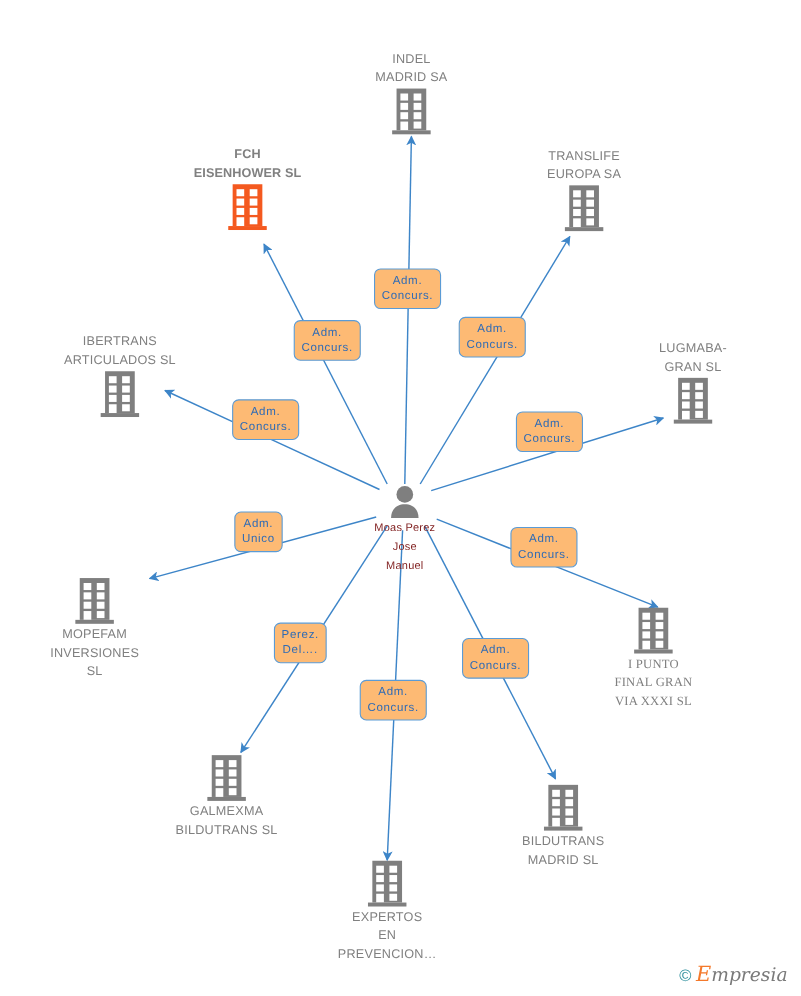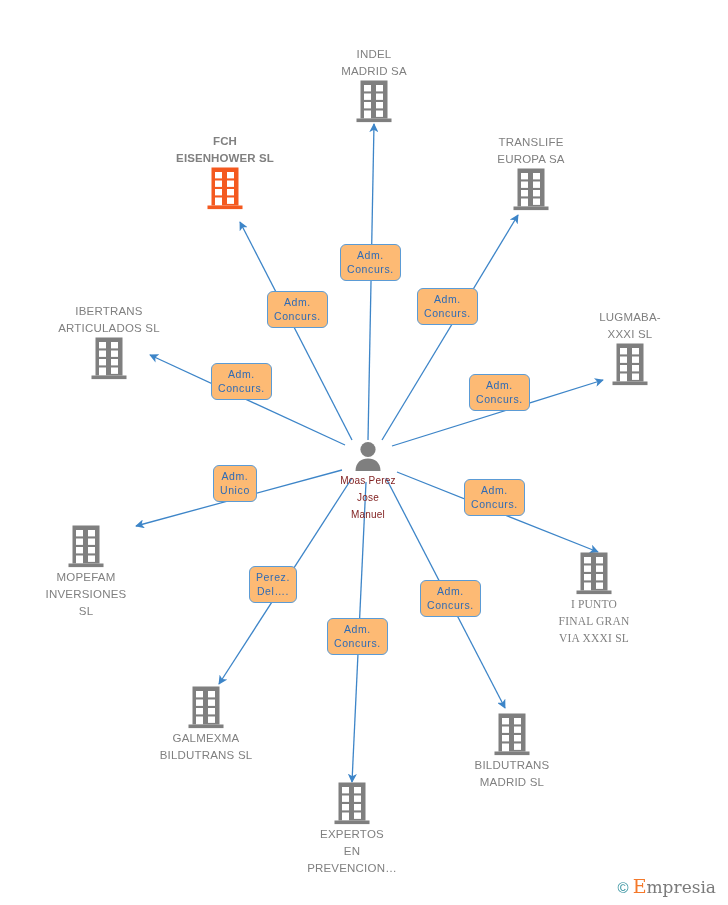--- a/index.html
+++ b/index.html
@@ -54,21 +54,21 @@
   }
 
   #watermark{
     position:absolute;
     right:8px;bottom:6px;
     display:flex;align-items:center;gap:4px;
     background:#ffffff;
     padding:3px 4px;
   }
   #watermark .copy{color:#2f8f9d;font-size:15px;line-height:15px;}
-  #watermark .brand{font-family:"DejaVu Serif", serif;font-size:17px;color:#7a7a7a;line-height:17px;}
+  #watermark .brand{font-family:"DejaVu Serif", serif;font-style:italic;font-size:17px;color:#7a7a7a;line-height:17px;}
   #watermark .brand .e{color:#f4792b;font-size:19px;}
 </style>
 </head>
 <body>
 
 <div id="graph">
 
   <svg id="edges" viewBox="0 0 728 905" xmlns="http://www.w3.org/2000/svg">
     <defs>
       <marker id="arrow" viewBox="0 0 10 10" refX="9" refY="5" markerWidth="7" markerHeight="7" orient="auto-start-reverse">
@@ -148,21 +148,21 @@
             <rect x="20" y="6" width="7" height="6.4" fill="#ffffff"></rect>
             <rect x="8" y="14.5" width="7" height="6.4" fill="#ffffff"></rect>
             <rect x="20" y="14.5" width="7" height="6.4" fill="#ffffff"></rect>
             <rect x="8" y="23" width="7" height="6.4" fill="#ffffff"></rect>
             <rect x="20" y="23" width="7" height="6.4" fill="#ffffff"></rect>
             <rect x="20" y="31.5" width="7" height="6.4" fill="#ffffff"></rect>
     <rect x="8" y="31.5" width="7" height="8" fill="#ffffff"></rect>
     <rect x="0.5" y="39.5" width="35" height="3.6" fill="#7f7f7f"></rect>
   </svg></span></div>
       <div class="node above" style="left: 630px; top: 308px;"><span class="label">LUGMABA-
-XXXI SL</span><span class="glyph"><svg width="36" height="44" viewBox="0 0 36 44" xmlns="http://www.w3.org/2000/svg">
+GRAN SL</span><span class="glyph"><svg width="36" height="44" viewBox="0 0 36 44" xmlns="http://www.w3.org/2000/svg">
     <rect x="4.5" y="1.5" width="27" height="38" fill="#7f7f7f"></rect>
     <rect x="8" y="6" width="7" height="6.4" fill="#ffffff"></rect>
             <rect x="20" y="6" width="7" height="6.4" fill="#ffffff"></rect>
             <rect x="8" y="14.5" width="7" height="6.4" fill="#ffffff"></rect>
             <rect x="20" y="14.5" width="7" height="6.4" fill="#ffffff"></rect>
             <rect x="8" y="23" width="7" height="6.4" fill="#ffffff"></rect>
             <rect x="20" y="23" width="7" height="6.4" fill="#ffffff"></rect>
             <rect x="20" y="31.5" width="7" height="6.4" fill="#ffffff"></rect>
     <rect x="8" y="31.5" width="7" height="8" fill="#ffffff"></rect>
     <rect x="0.5" y="39.5" width="35" height="3.6" fill="#7f7f7f"></rect>

